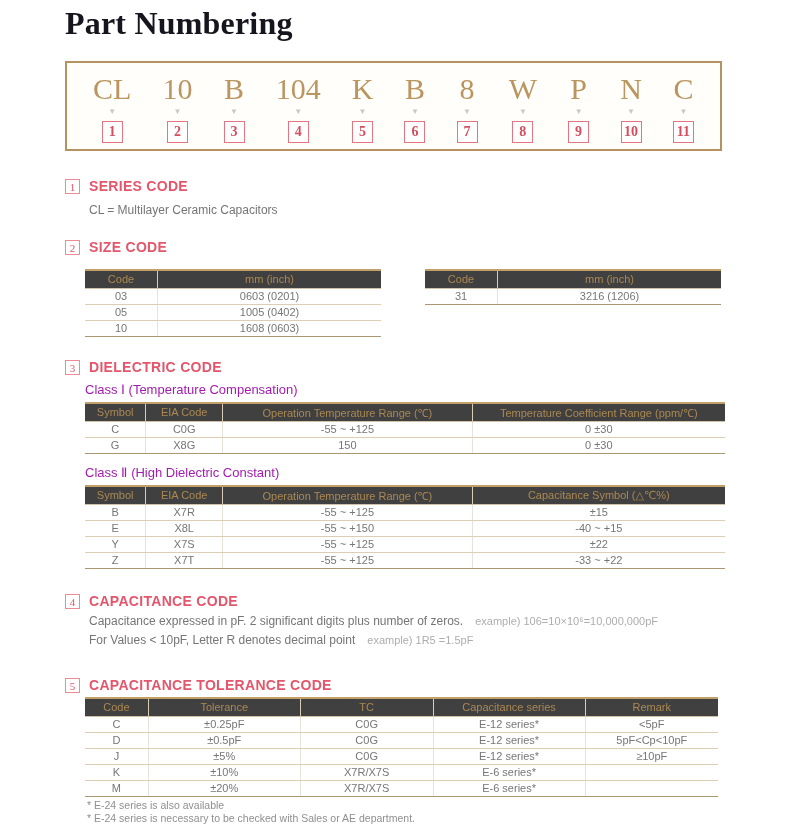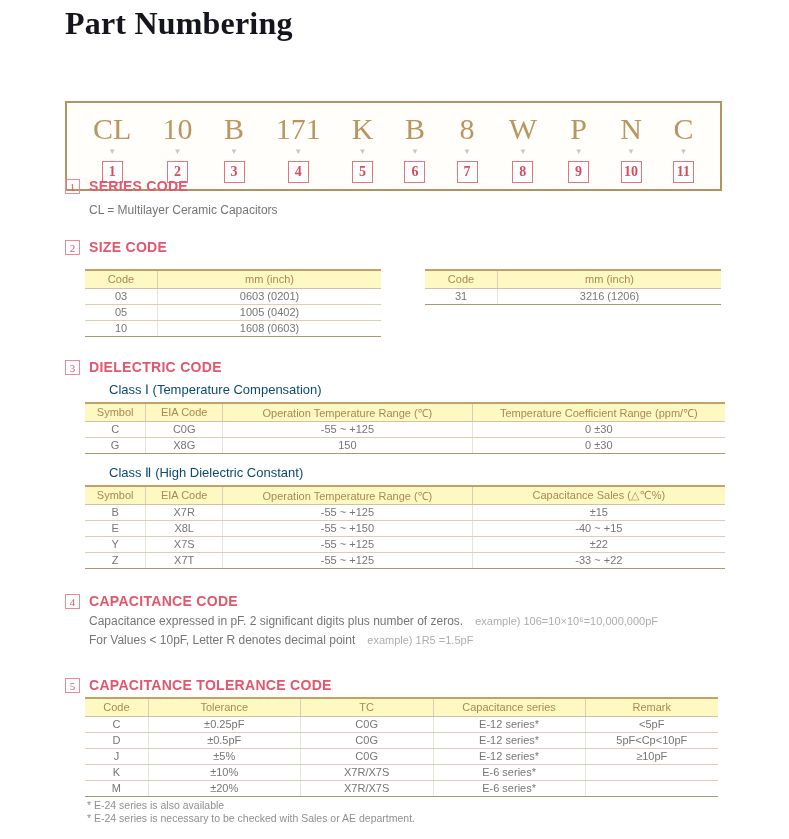--- a/index.html
+++ b/index.html
@@ -13,21 +13,20 @@
     position:absolute; left:65px; top:5px;
     font-family:"Liberation Serif", serif; font-weight:bold;
     font-size:32px; color:#15151d; letter-spacing:0.2px;
   }
   
   .pn-box {
     position:absolute; left:65px; top:61px; width:657px; height:90px;
     border:2px solid #b5935f; background:#fffefb;
     display:flex; justify-content:space-between;
     padding:10px 26px 0 26px;
-    margin-top:40px;
   }
   .seg { display:flex; flex-direction:column; align-items:center; }
   .seg-code {
     font-family:"Liberation Serif", serif; font-size:30px; line-height:32px;
     color:#bb9560;
   }
   .seg-arrow { font-size:8px; line-height:8px; color:#c8c8c8; margin:3px 0 5px 0; }
   .seg-num {
     width:21px; height:22px; border:1px solid #e4747f; background:#fff;
     color:#d64d5d; font-family:"Liberation Serif", serif; font-weight:bold;
@@ -35,26 +34,26 @@
   }
   
   .sec-header { position:absolute; left:65px; display:flex; align-items:center; gap:9px; }
   .sec-numbox {
     width:15px; height:15px; border:1px solid #ec8b96; color:#e0556a;
     font-family:"Liberation Serif", serif; font-size:11px;
     display:flex; align-items:center; justify-content:center; margin-top:1px;
   }
   .sec-title { color:#e4566b; font-weight:bold; font-size:14px; letter-spacing:0.3px; }
   .body-text { position:absolute; left:89px; font-size:12px; color:#757575; }
-  .class-label { position:absolute; left:85px; font-size:13px; color:#0c4a6e;margin-left:24px; }
+  .class-label { position:absolute; left:85px; font-size:13px; color:#a21caf; }
   .example { color:#adadad; font-size:11px; margin-left:12px; }
   
   table { border-collapse:collapse; table-layout:fixed; position:absolute; }
   th {
-    background:#fef9c3; color:#ab8851; font-weight:normal; font-size:11px;
+    background:#404040; color:#ab8851; font-weight:normal; font-size:11px;
     height:18px; border-top:2px solid #c1a06a; border-bottom:1px solid #d0c2a6;
     border-right:1px solid #d9cdb6;
   }
   td {
     color:#767676; font-size:11px; text-align:center; height:16px;
     border-bottom:1px solid #dcceb2; border-right:1px solid #e7e3da;
   }
   th:last-child, td:last-child { border-right:none; }
   tbody tr:last-child td { border-bottom:1px solid #ab9873; }
   .footnote { position:absolute; left:87px; font-size:10.5px; color:#8f8f8f; }
@@ -74,21 +73,21 @@
     <div class="seg-code">10</div>
     <div class="seg-arrow">▼</div>
     <div class="seg-num">2</div>
   </div>
   <div class="seg">
     <div class="seg-code">B</div>
     <div class="seg-arrow">▼</div>
     <div class="seg-num">3</div>
   </div>
   <div class="seg">
-    <div class="seg-code">171</div>
+    <div class="seg-code">104</div>
     <div class="seg-arrow">▼</div>
     <div class="seg-num">4</div>
   </div>
   <div class="seg">
     <div class="seg-code">K</div>
     <div class="seg-arrow">▼</div>
     <div class="seg-num">5</div>
   </div>
   <div class="seg">
     <div class="seg-code">B</div>
@@ -223,21 +222,21 @@
       <col style="width:9.5%">
       <col style="width:12%">
       <col style="width:39%">
       <col style="width:39.5%">
     </colgroup>
   <thead>
       <tr>
     <th>Symbol</th>
     <th>EIA Code</th>
     <th>Operation Temperature Range (℃)</th>
-    <th>Capacitance Sales (△℃%)</th>
+    <th>Capacitance Symbol (△℃%)</th>
   </tr>
     </thead>
   <tbody>
     <tr>
       <td>B</td>
       <td>X7R</td>
       <td>-55 ~ +125</td>
       <td>±15</td>
     </tr>
     <tr>

